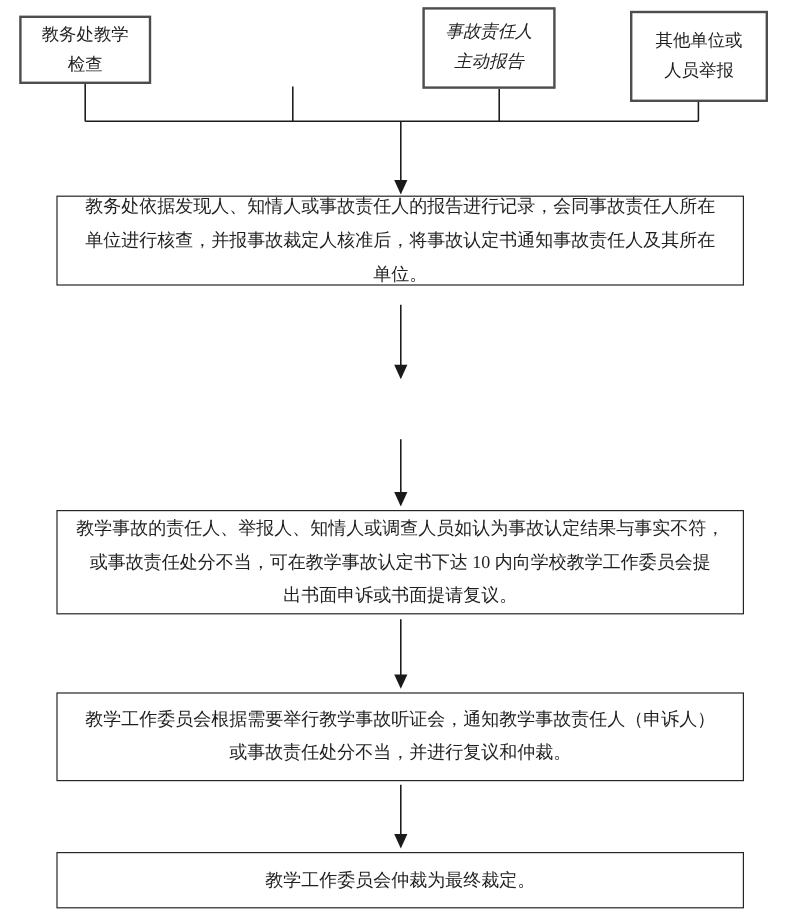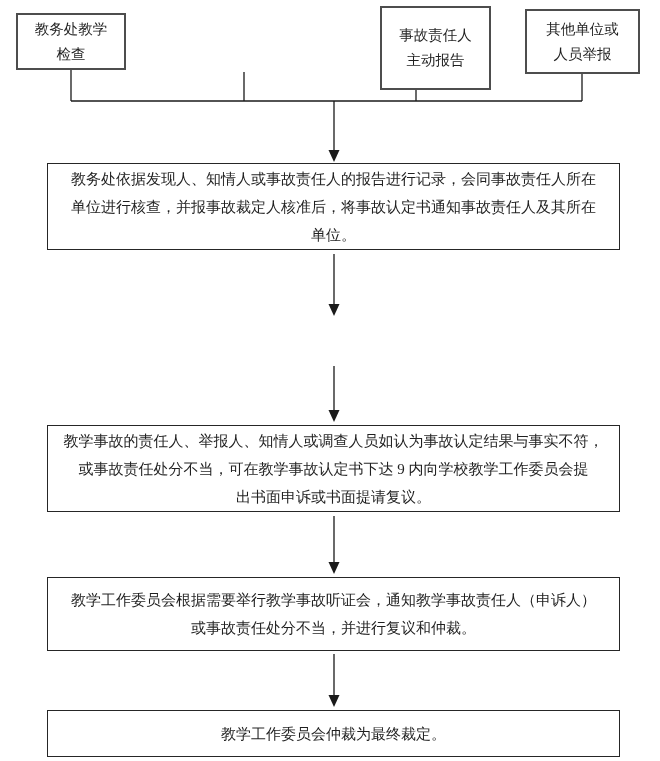--- a/index.html
+++ b/index.html
@@ -29,39 +29,39 @@
     display: flex;
     align-items: center;
     justify-content: center;
     text-align: center;
     font-size: 14.5px;
     line-height: 25px;
     white-space: pre-line;
   }
   .src-a { left: 16px;  top: 13px; width: 110px; height: 57px; }
   .src-b { left: 183px; top: 6px;  width: 122px; height: 66px; }
-  .src-c { left: 380px; top: 6px;  width: 111px; height: 84px; }
-  .src-d { left: 525px; top: 9px;  width: 115px; height: 65px; }
+  .src-c { left: 352px; top: 6px;  width: 111px; height: 68px; font-style: italic; }
+  .src-d { left: 525px; top: 9px;  width: 115px; height: 76px; }
   .step-box {
     position: absolute;
     left: 47px;
     width: 573px;
     box-sizing: border-box;
     border: 1.5px solid #262626;
     background: #ffffff;
     display: flex;
     align-items: center;
     justify-content: center;
     text-align: center;
     font-size: 15px;
     line-height: 28px;
     white-space: pre-line;
     padding: 2px 8px;
   }
-  .step-1 { top: 163px; height: 87px; }
+  .step-1 { top: 163px; height: 75px; }
   .step-2 { top: 318px; height: 44px; }
   .step-3 { top: 425px; height: 87px; }
   .step-4 { top: 577px; height: 74px; }
   .step-5 { top: 710px; height: 47px; }
 </style>
 </head>
 <body>
 
 <div class="page">
 
@@ -103,21 +103,21 @@
 人员举报</span>
   </div>
 
   <div class="step-box step-1">
     <span>教务处依据发现人、知情人或事故责任人的报告进行记录，会同事故责任人所在
 单位进行核查，并报事故裁定人核准后，将事故认定书通知事故责任人及其所在
 单位。</span>
   </div>
   <div class="step-box step-3">
     <span>教学事故的责任人、举报人、知情人或调查人员如认为事故认定结果与事实不符，
-或事故责任处分不当，可在教学事故认定书下达 9 内向学校教学工作委员会提
+或事故责任处分不当，可在教学事故认定书下达 10 内向学校教学工作委员会提
 出书面申诉或书面提请复议。</span>
   </div>
   <div class="step-box step-4">
     <span>教学工作委员会根据需要举行教学事故听证会，通知教学事故责任人（申诉人）
 或事故责任处分不当，并进行复议和仲裁。</span>
   </div>
   <div class="step-box step-5">
     <span>教学工作委员会仲裁为最终裁定。</span>
   </div>
 

